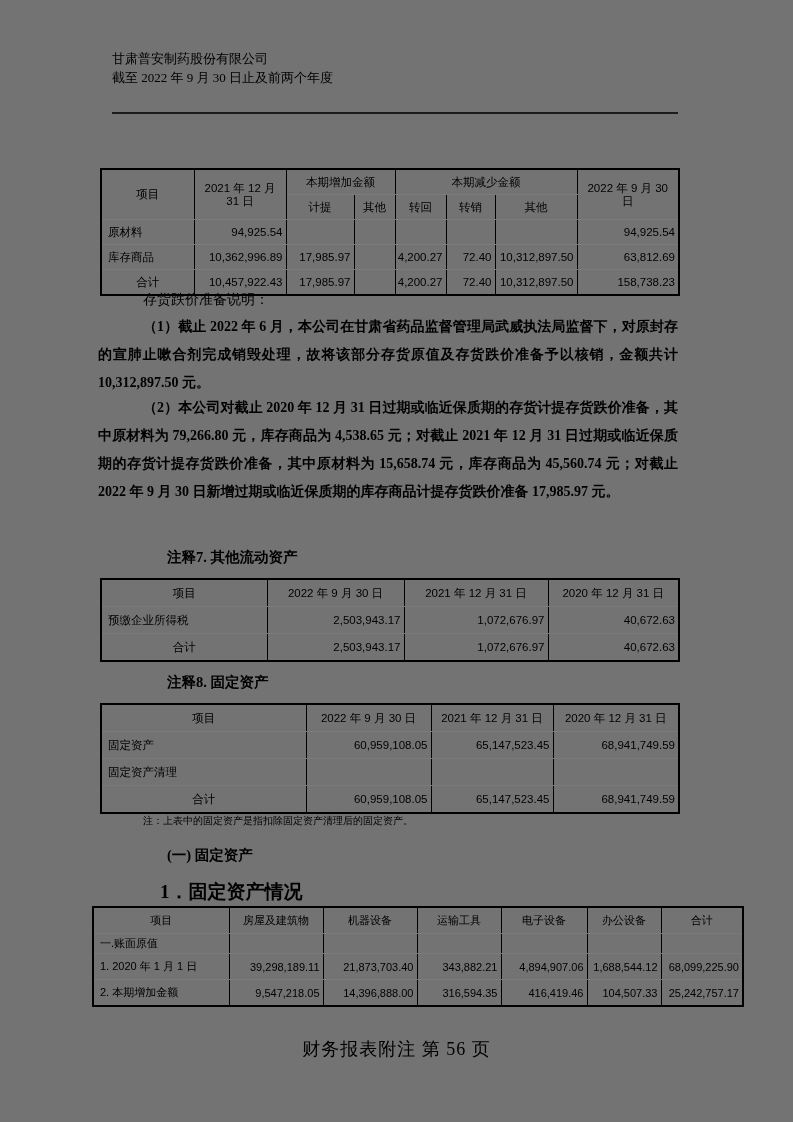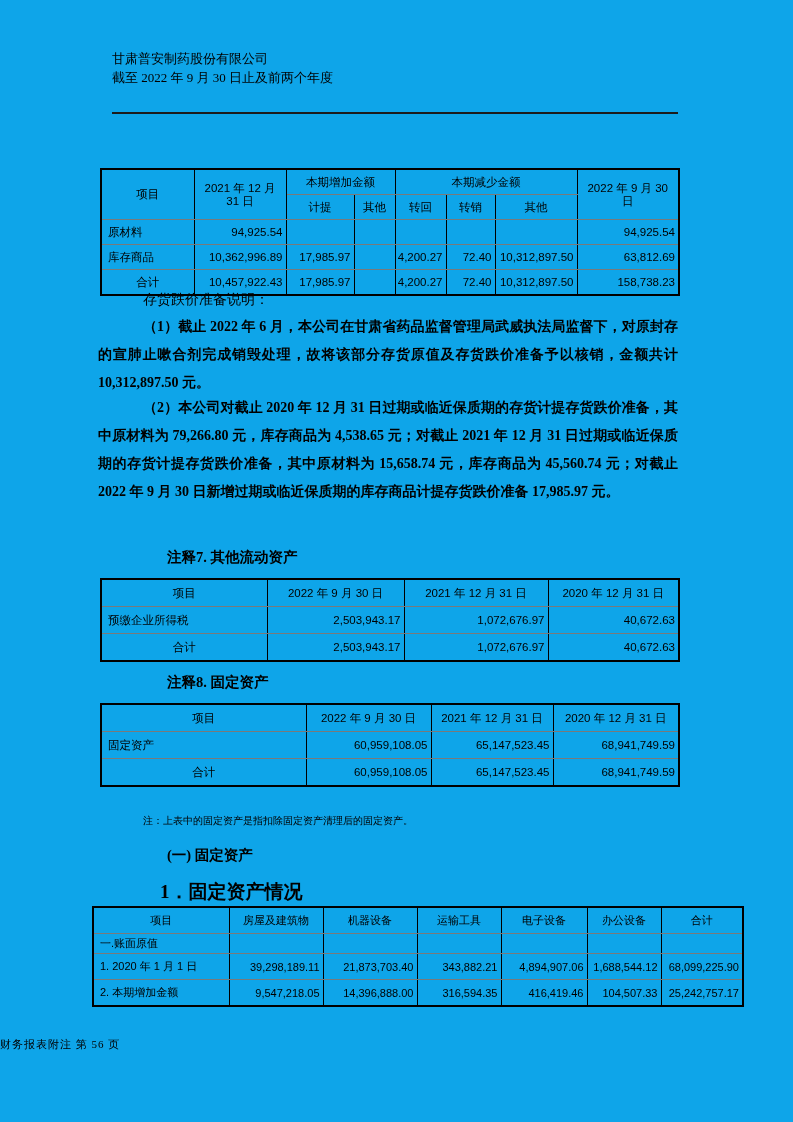--- a/index.html
+++ b/index.html
@@ -1,19 +1,19 @@
 <!DOCTYPE html>
 <html><head>
 <meta charset="utf-8">
 <style>
   html,body { margin:0; padding:0; background:#ffffff; }
   .page {
     position:relative;
     width:793px; height:1122px;
-    background:#0ea5e9;
+    background:#737373;
     color:#000;
     font-family:"Liberation Serif", serif;
     overflow:hidden;
   }
   
   .doc-header { position:absolute; left:112px; top:49px; font-size:13px; line-height:19px; }
   .header-rule { position:absolute; left:112px; top:112px; width:566px; border-top:2px solid #1c1c1c; }
 
   
   table.fin {
@@ -53,21 +53,21 @@
     position:absolute; left:98px; width:580px;
     font-size:14px; line-height:28px;
     text-align:justify; text-indent:45px;font-weight:bold;
   }
   .heading   { position:absolute; left:143px; font-size:14.5px; font-weight:bold;margin-left:24px; }
   .plainnote { position:absolute; left:143px; font-size:10px; }
   .subhead2  { position:absolute; left:160px; font-size:19px; font-weight:bold; }
 
   .footer {
     position:absolute; left:0; top:1037px; width:793px;
-    font-size:11px; letter-spacing:1px;
+    text-align:center; font-size:18px; letter-spacing:1px;
   }
 </style>
 </head>
 <body>
 
 <div class="page">
 
   <div class="doc-header">
     <div>甘肃普安制药股份有限公司</div>
     <div>截至 2022 年 9 月 30 日止及前两个年度</div>
@@ -182,20 +182,26 @@
       <th>2021 年 12 月 31 日</th>
       <th>2020 年 12 月 31 日</th>
     </tr>
     <tr>
       <td class="lbl">固定资产</td>
       <td class="num">60,959,108.05</td>
       <td class="num">65,147,523.45</td>
       <td class="num">68,941,749.59</td>
     </tr>
     <tr>
+      <td class="lbl">固定资产清理</td>
+      <td class="num"></td>
+      <td class="num"></td>
+      <td class="num"></td>
+    </tr>
+    <tr>
       <td class="ctr">合计</td>
       <td class="num">60,959,108.05</td>
       <td class="num">65,147,523.45</td>
       <td class="num">68,941,749.59</td>
     </tr>
   </tbody>
     </table>
   <div class="plainnote" style="top:814px">注：上表中的固定资产是指扣除固定资产清理后的固定资产。</div>
   <div class="heading" style="top:846px">(一) 固定资产</div>
   <div class="subhead2" style="top:879px">1．固定资产情况</div>

